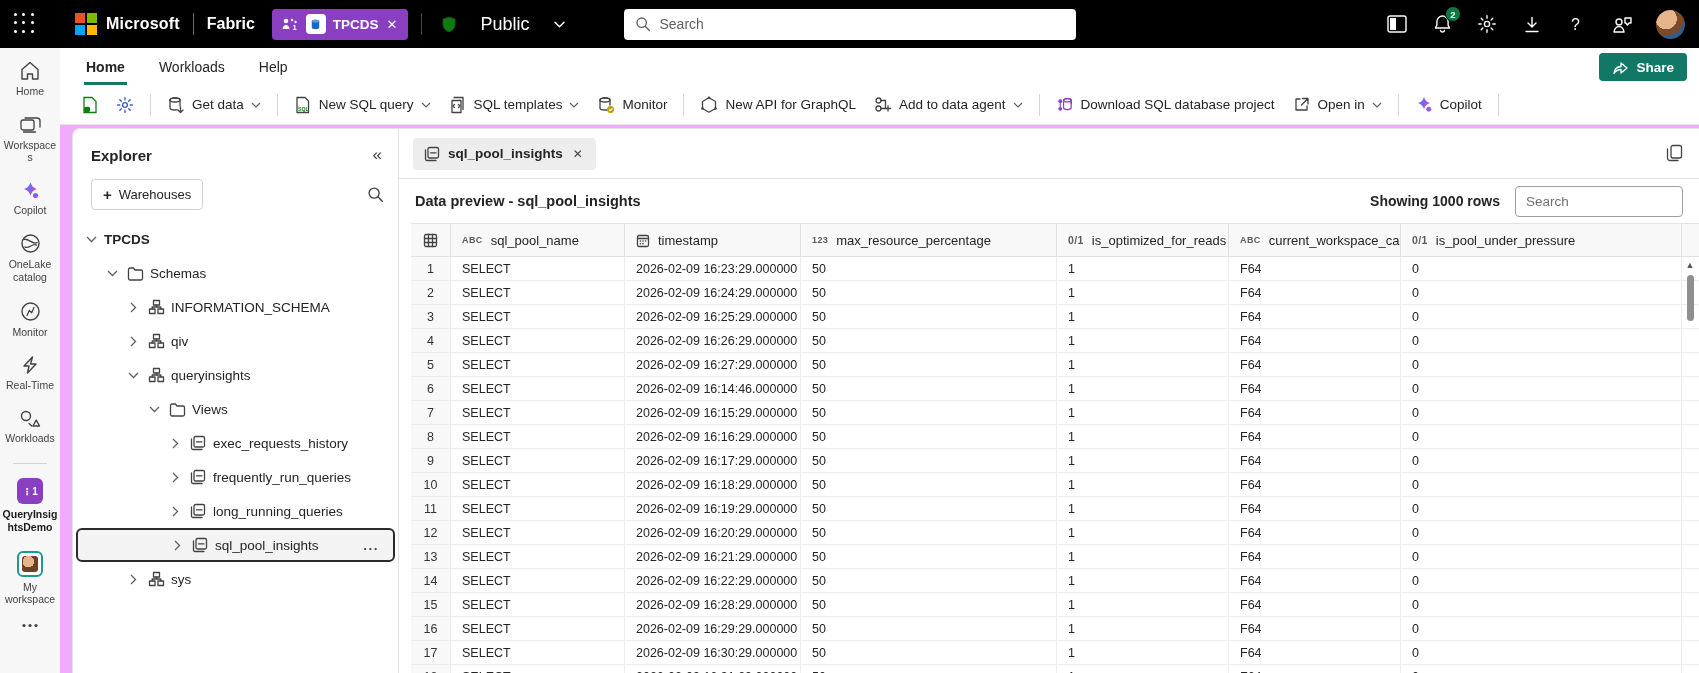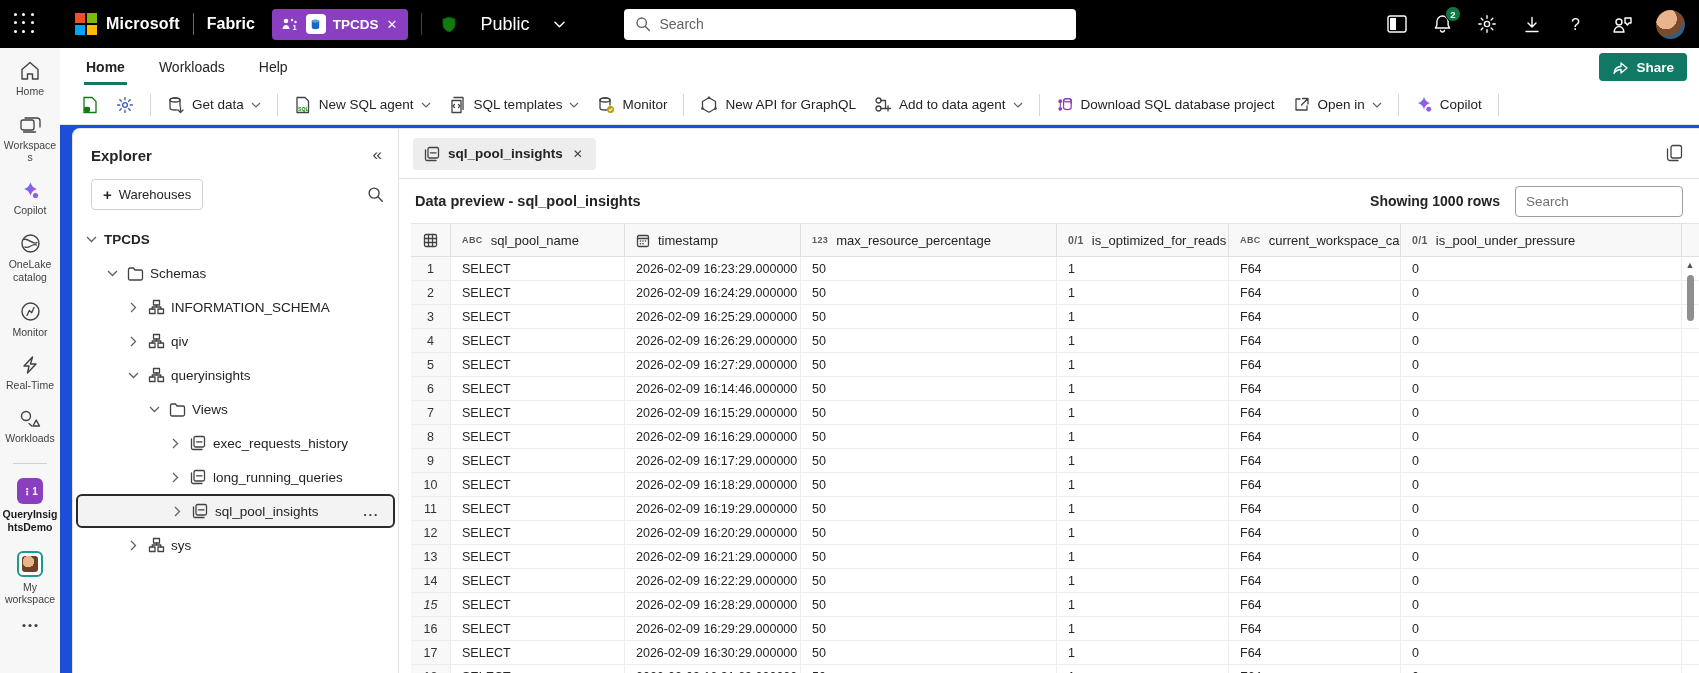--- a/index.html
+++ b/index.html
@@ -41,21 +41,21 @@
 .mtab{font-size:14px;padding:8px 2px 7px;margin-right:30px;border-bottom:3px solid transparent;cursor:pointer;color:#242424}
 .mtab.active{font-weight:700;border-bottom-color:#117865}
 .share-btn{position:absolute;right:12px;top:5px;background:#117865;color:#fff;border-radius:4px;height:28px;display:flex;align-items:center;gap:7px;padding:0 13px;font-size:13.5px;font-weight:600;cursor:pointer}
 
 .toolbar{height:40px;background:#fff;border-bottom:1px solid #e5e5e5;display:flex;align-items:center;padding:0 12px;gap:2px;white-space:nowrap}
 .tb-item{display:flex;align-items:center;gap:7px;padding:5px 8px;border-radius:4px;cursor:pointer;font-size:13.5px}
 .tb-ic{width:18px;height:18px;display:flex;align-items:center;justify-content:center}
 .tb-ch{width:10px;display:flex;align-items:center}
 .tb-div{width:1px;height:22px;background:#d6d6d6;margin:0 6px;flex:none}
 
-.content{flex:1;background:#1d4ed8;display:flex;padding:3px 0 0 12px;min-height:0}
+.content{flex:1;background:#f0abfc;display:flex;padding:3px 0 0 12px;min-height:0}
 .panel{flex:1;background:#fff;border:1px solid #e3e3e3;border-right:none;border-bottom:none;border-radius:8px 0 0 0;display:flex;min-width:0;overflow:hidden}
 
 .explorer{width:326px;border-right:1px solid #e3e3e3;flex:none;display:flex;flex-direction:column;overflow:hidden}
 .exp-head{display:flex;align-items:center;justify-content:space-between;padding:16px 16px 12px 18px}
 .exp-title{font-size:15px;font-weight:600}
 .exp-collapse{color:#424242;cursor:pointer;font-size:17px}
 .exp-tools{display:flex;align-items:center;justify-content:space-between;padding:2px 14px 6px 18px}
 .wh-btn{border:1px solid #d1d1d1;border-radius:4px;height:31px;display:flex;align-items:center;gap:7px;padding:0 11px;font-size:13px;cursor:pointer;background:#fff}
 .tree{flex:1;overflow:hidden;padding-top:6px}
 .tree-item{height:34px;display:flex;align-items:center;gap:5px;font-size:13.5px;cursor:pointer;padding-right:6px}
@@ -359,21 +359,21 @@
           </span>
         </div>
         <div class="tb-div"></div>
         <div class="tb-item">
           <span class="tb-ic">
             <svg width="17" height="18" viewBox="0 0 17 18">
               <path d="M3 1.5h8l3.5 3.5v11.5H3z" fill="none" stroke="#424242" stroke-width="1.3" stroke-linecap="round" stroke-linejoin="round"></path>
               <text x="4" y="15" font-size="5.2" font-weight="bold" fill="#107c10">SQL</text>
             </svg>
           </span>
-          <span>New SQL agent</span>
+          <span>New SQL query</span>
           <span class="tb-ch">
             <svg width="10" height="6" viewBox="0 0 10 6">
               <path d="M1 1 5 5 9 1" fill="none" stroke="#616161" stroke-width="1.2"></path>
             </svg>
           </span>
         </div>
         <div class="tb-item">
           <span class="tb-ic">
             <svg width="17" height="18" viewBox="0 0 17 18">
               <path d="M5 1.5h9v12" fill="none" stroke="#424242" stroke-width="1.3" stroke-linecap="round" stroke-linejoin="round"></path>
@@ -586,20 +586,35 @@
                   </svg>
                 </span>
                 <span class="ticon">
                   <svg width="16" height="16" viewBox="0 0 16 16">
                     <rect x="4" y="1.5" width="10.5" height="10.5" rx="1.5" fill="none" stroke="#424242" stroke-width="1.3" stroke-linecap="round" stroke-linejoin="round"></rect>
                     <path d="M12 14.5H3A1.5 1.5 0 0 1 1.5 13V4" fill="none" stroke="#424242" stroke-width="1.3" stroke-linecap="round" stroke-linejoin="round"></path>
                     <path d="M6.5 6.8h5.5" fill="none" stroke="#424242" stroke-width="1.3" stroke-linecap="round" stroke-linejoin="round"></path>
                   </svg>
                 </span>
                 <span class="tlabel">exec_requests_history</span>
+              </div>
+              <div class="tree-item" style="padding-left: 94px;">
+                <span class="chev">
+                  <svg width="7" height="11" viewBox="0 0 7 11">
+                    <path d="m1 1 4.5 4.5L1 10" fill="none" stroke="#616161" stroke-width="1.3"></path>
+                  </svg>
+                </span>
+                <span class="ticon">
+                  <svg width="16" height="16" viewBox="0 0 16 16">
+                    <rect x="4" y="1.5" width="10.5" height="10.5" rx="1.5" fill="none" stroke="#424242" stroke-width="1.3" stroke-linecap="round" stroke-linejoin="round"></rect>
+                    <path d="M12 14.5H3A1.5 1.5 0 0 1 1.5 13V4" fill="none" stroke="#424242" stroke-width="1.3" stroke-linecap="round" stroke-linejoin="round"></path>
+                    <path d="M6.5 6.8h5.5" fill="none" stroke="#424242" stroke-width="1.3" stroke-linecap="round" stroke-linejoin="round"></path>
+                  </svg>
+                </span>
+                <span class="tlabel">frequently_run_queries</span>
               </div>
               <div class="tree-item" style="padding-left: 94px;">
                 <span class="chev">
                   <svg width="7" height="11" viewBox="0 0 7 11">
                     <path d="m1 1 4.5 4.5L1 10" fill="none" stroke="#616161" stroke-width="1.3"></path>
                   </svg>
                 </span>
                 <span class="ticon">
                   <svg width="16" height="16" viewBox="0 0 16 16">
                     <rect x="4" y="1.5" width="10.5" height="10.5" rx="1.5" fill="none" stroke="#424242" stroke-width="1.3" stroke-linecap="round" stroke-linejoin="round"></rect>
@@ -844,21 +859,21 @@
                   <div class="g-row">
                     <div class="g-cell rn" style="width: 40px;">14</div>
                     <div class="g-cell" style="width: 174px;">SELECT</div>
                     <div class="g-cell" style="width: 176px;">2026-02-09 16:22:29.000000</div>
                     <div class="g-cell" style="width: 256px;">50</div>
                     <div class="g-cell" style="width: 172px;">1</div>
                     <div class="g-cell" style="width: 172px;">F64</div>
                     <div class="g-cell" style="width: 281px;">0</div>
                   </div>
                   <div class="g-row">
-                    <div class="g-cell rn" style="width: 40px; font-style: italic;">15</div>
+                    <div class="g-cell rn" style="width: 40px;">15</div>
                     <div class="g-cell" style="width: 174px;">SELECT</div>
                     <div class="g-cell" style="width: 176px;">2026-02-09 16:28:29.000000</div>
                     <div class="g-cell" style="width: 256px;">50</div>
                     <div class="g-cell" style="width: 172px;">1</div>
                     <div class="g-cell" style="width: 172px;">F64</div>
                     <div class="g-cell" style="width: 281px;">0</div>
                   </div>
                   <div class="g-row">
                     <div class="g-cell rn" style="width: 40px;">16</div>
                     <div class="g-cell" style="width: 174px;">SELECT</div>

